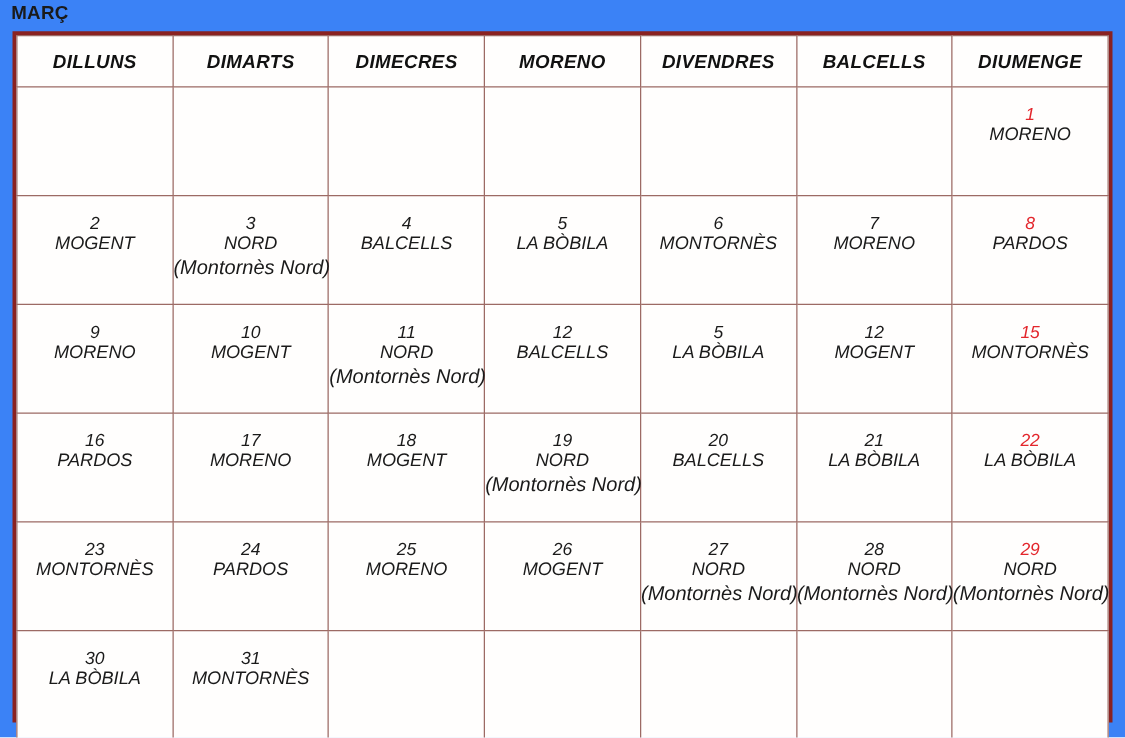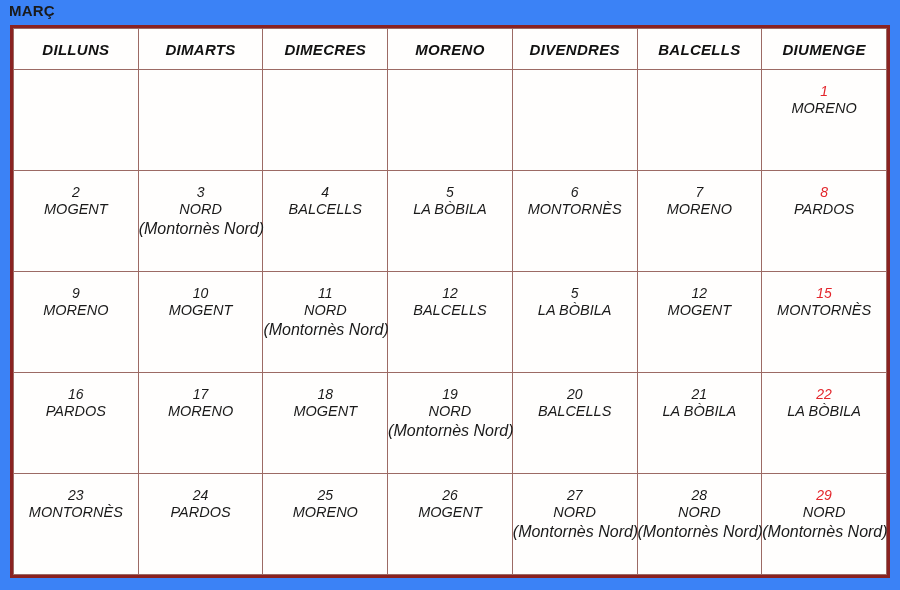--- a/index.html
+++ b/index.html
@@ -314,17 +314,46 @@
               </div>
             </td>
             <td>
               <div class="cell-inner">
                 <span class="day-num sunday">29</span>
                 <span class="zone-name">NORD</span>
                 <span class="zone-sub">(Montornès Nord)</span>
               </div>
             </td>
           </tr>
+          <tr>
+            <td>
+              <div class="cell-inner">
+                <span class="day-num">30</span>
+                <span class="zone-name">LA BÒBILA</span>
+              </div>
+            </td>
+            <td>
+              <div class="cell-inner">
+                <span class="day-num">31</span>
+                <span class="zone-name">MONTORNÈS</span>
+              </div>
+            </td>
+            <td class="empty-cell">
+              <div class="cell-inner"></div>
+            </td>
+            <td class="empty-cell">
+              <div class="cell-inner"></div>
+            </td>
+            <td class="empty-cell">
+              <div class="cell-inner"></div>
+            </td>
+            <td class="empty-cell">
+              <div class="cell-inner"></div>
+            </td>
+            <td class="empty-cell">
+              <div class="cell-inner"></div>
+            </td>
+          </tr>
         </tbody>
     </table>
   </div>
 
 </div>
 
 </body></html>

